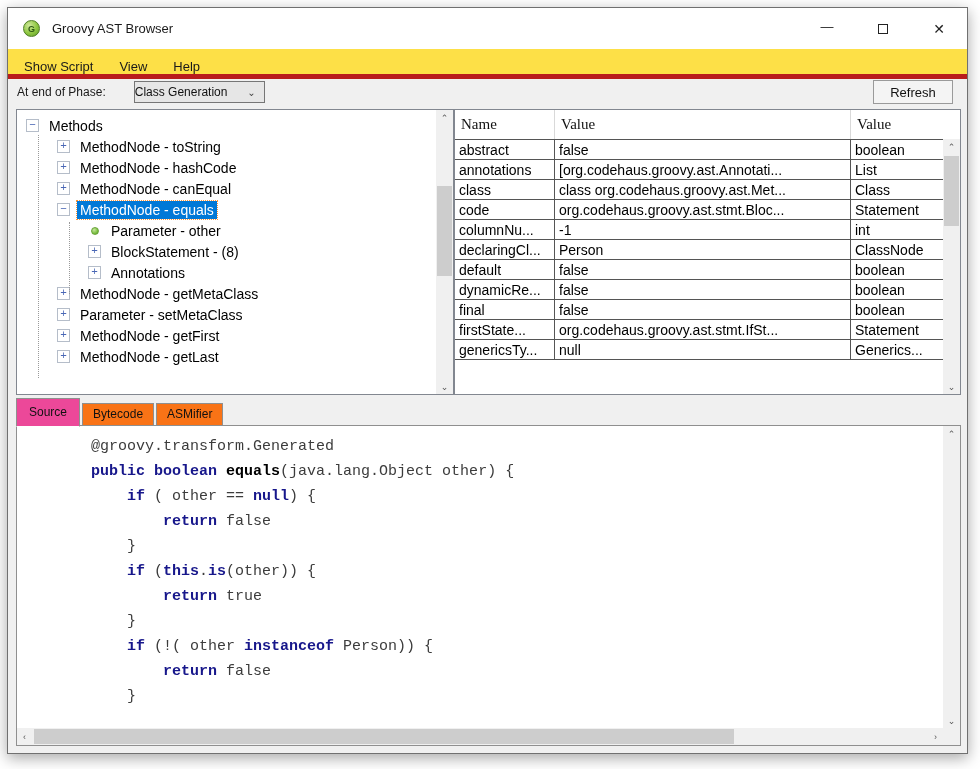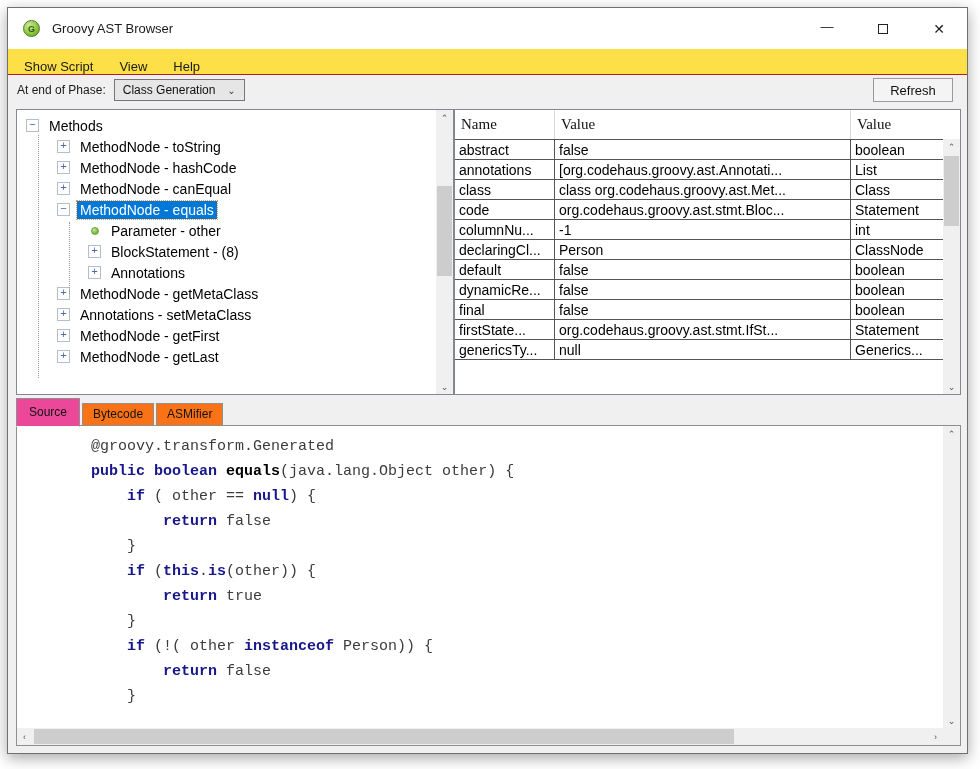--- a/index.html
+++ b/index.html
@@ -22,23 +22,23 @@
   .win-btn { width:56px; height:100%; display:flex; align-items:center; justify-content:center; color:#222; cursor:default; }
   .min-glyph { font-size:13px; margin-top:-4px; }
   .max-glyph { width:10px; height:10px; border:1px solid #222; display:inline-block; }
   .close-glyph { font-size:14px; }
 
   
   .menubar { position:absolute; left:0; top:41px; width:100%; height:25px; background:#fde047; display:flex; align-items:flex-end; padding-left:16px; gap:26px; }
   .menu-item { font-size:13px; color:#1a1a1a; }
 
   
-  .toolbar { position:absolute; left:0; top:66px; width:100%; height:31px; background:#f0f0f0; border-top:1px solid #b91c1c; display:flex; align-items:center; }
+  .toolbar { position:absolute; left:0; top:66px; width:100%; height:31px; background:#f0f0f0; border-top:5px solid #b91c1c; display:flex; align-items:center;gap:20px; }
   .phase-label { font-size:12px; color:#1a1a1a; margin-left:9px; }
-  .phase-dropdown { margin-left:8px; width:131px; height:22px; background:#e6e6e6; border:1px solid #767676; display:flex; align-items:center; font-size:12px; color:#111; padding-left:8px; position:relative; }
+  .phase-dropdown { margin-left:8px; width:131px; height:22px; background:#e6e6e6; border:1px solid #767676; display:flex; align-items:center; font-size:12px; color:#111; position:relative; }
   .phase-dropdown .chev { position:absolute; right:8px; font-size:10px; color:#444; }
   .refresh-btn { margin-left:auto; margin-right:14px; width:80px; height:24px; background:#f4f4f4; border:1px solid #9a9a9a; font-size:13px; color:#111; display:flex; align-items:center; justify-content:center; }
 
   
   .tree-panel { position:absolute; left:8px; top:101px; width:438px; height:286px; background:#ffffff; border:1px solid #828790; overflow:hidden; }
   .table-panel { position:absolute; left:446px; top:101px; width:507px; height:286px; background:#ffffff; border:1px solid #828790; overflow:hidden; }
 
   
   .tree-rows { position:absolute; left:0; top:0; right:17px; bottom:0; padding-top:5px; }
   .tree-row { height:21px; display:flex; align-items:center; font-size:14px; color:#000; white-space:nowrap; position:relative; }
@@ -152,21 +152,21 @@
         <div class="tree-row" style="padding-left: 71px;">
           <span class="expander">+</span>
           <span class="tree-label">Annotations</span>
         </div>
         <div class="tree-row" style="padding-left: 40px;">
           <span class="expander">+</span>
           <span class="tree-label">MethodNode - getMetaClass</span>
         </div>
         <div class="tree-row" style="padding-left: 40px;">
           <span class="expander">+</span>
-          <span class="tree-label">Annotations - setMetaClass</span>
+          <span class="tree-label">Parameter - setMetaClass</span>
         </div>
         <div class="tree-row" style="padding-left: 40px;">
           <span class="expander">+</span>
           <span class="tree-label">MethodNode - getFirst</span>
         </div>
         <div class="tree-row" style="padding-left: 40px;">
           <span class="expander">+</span>
           <span class="tree-label">MethodNode - getLast</span>
         </div>
       </div>

